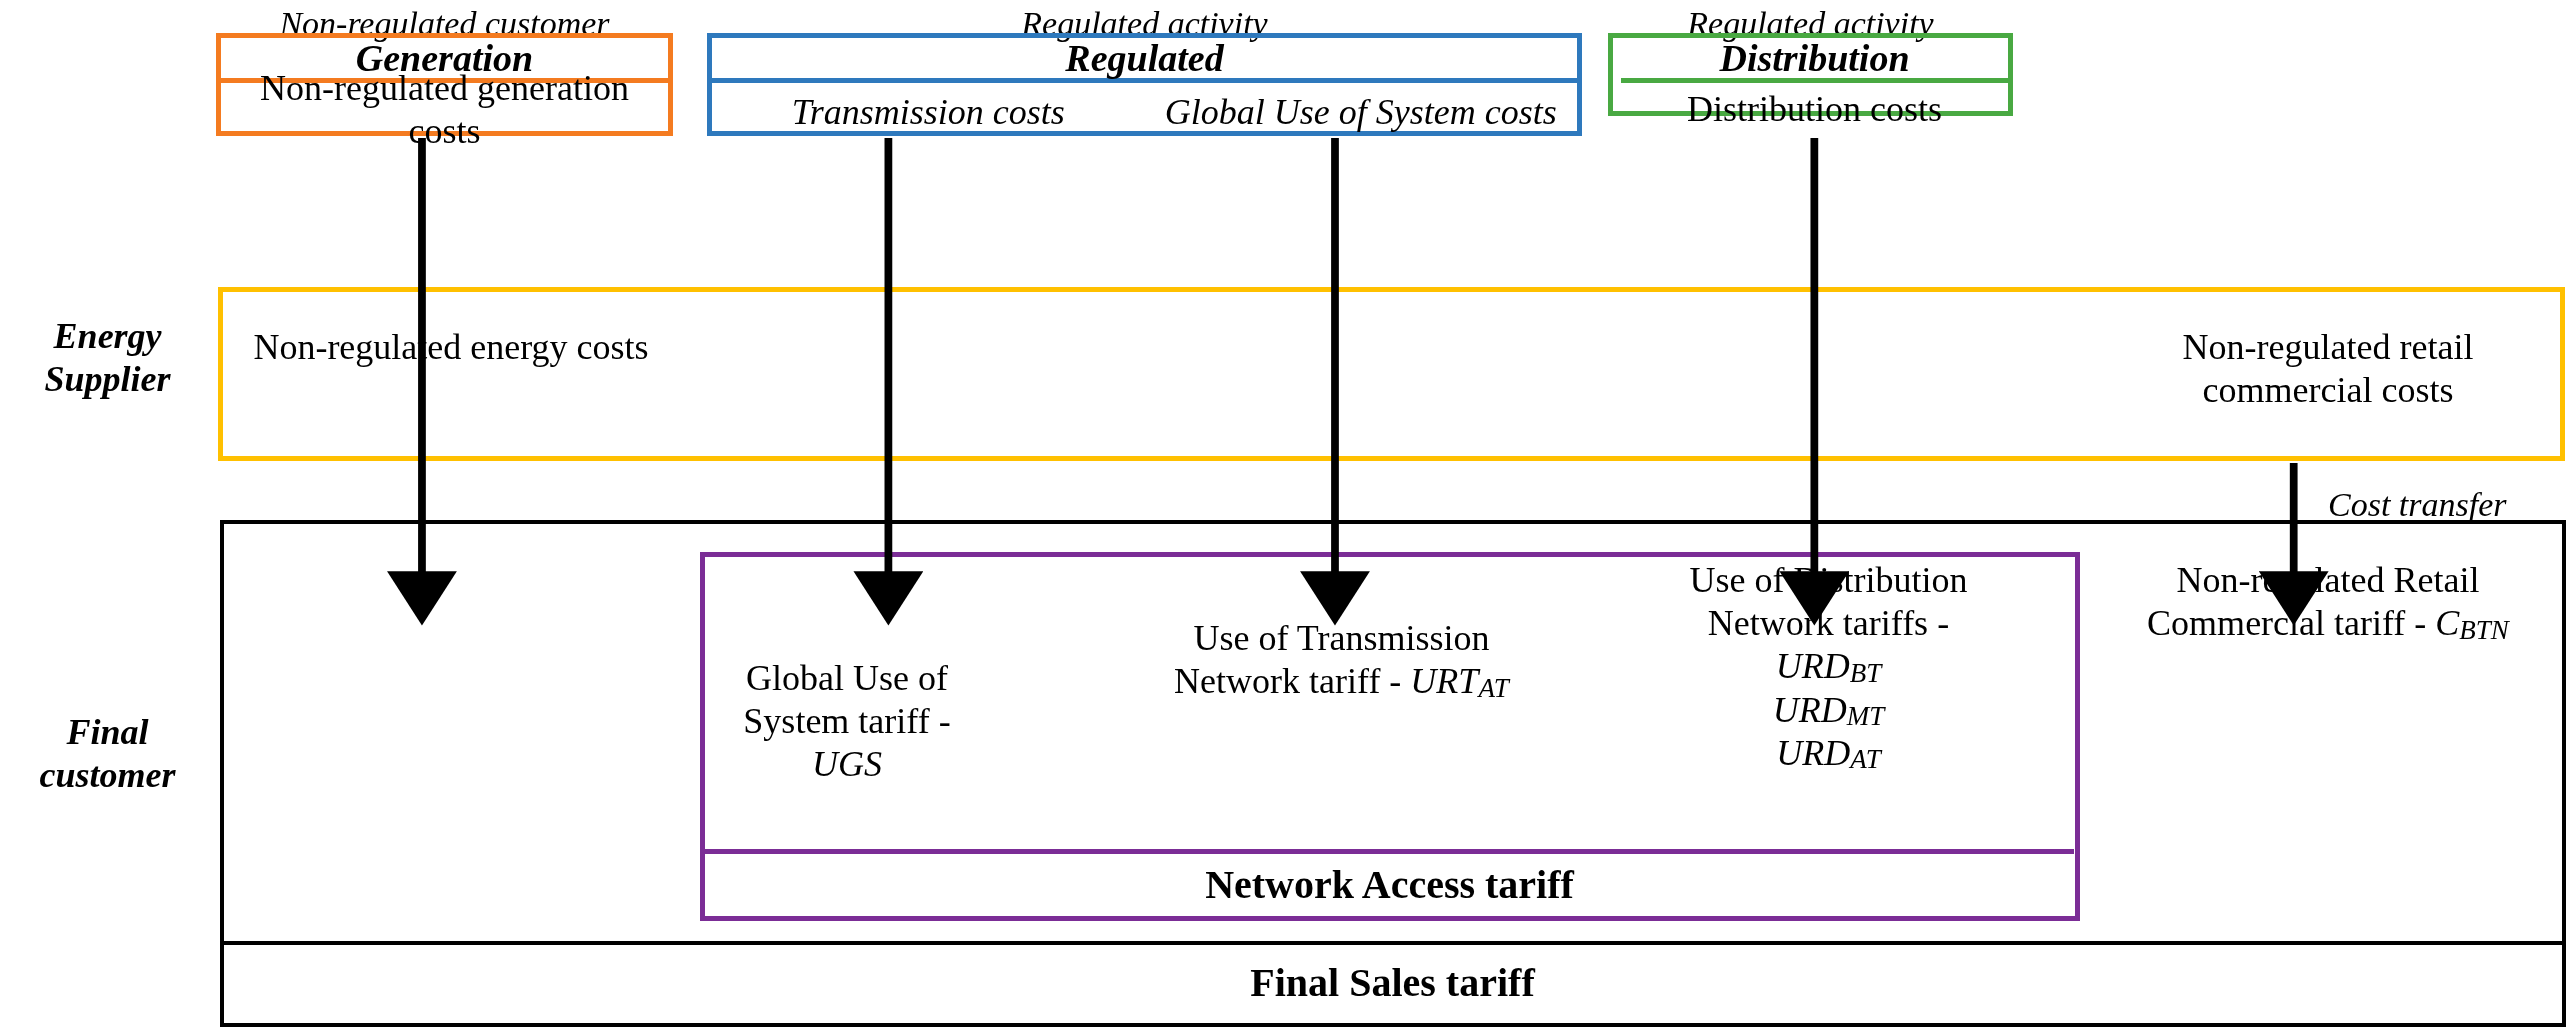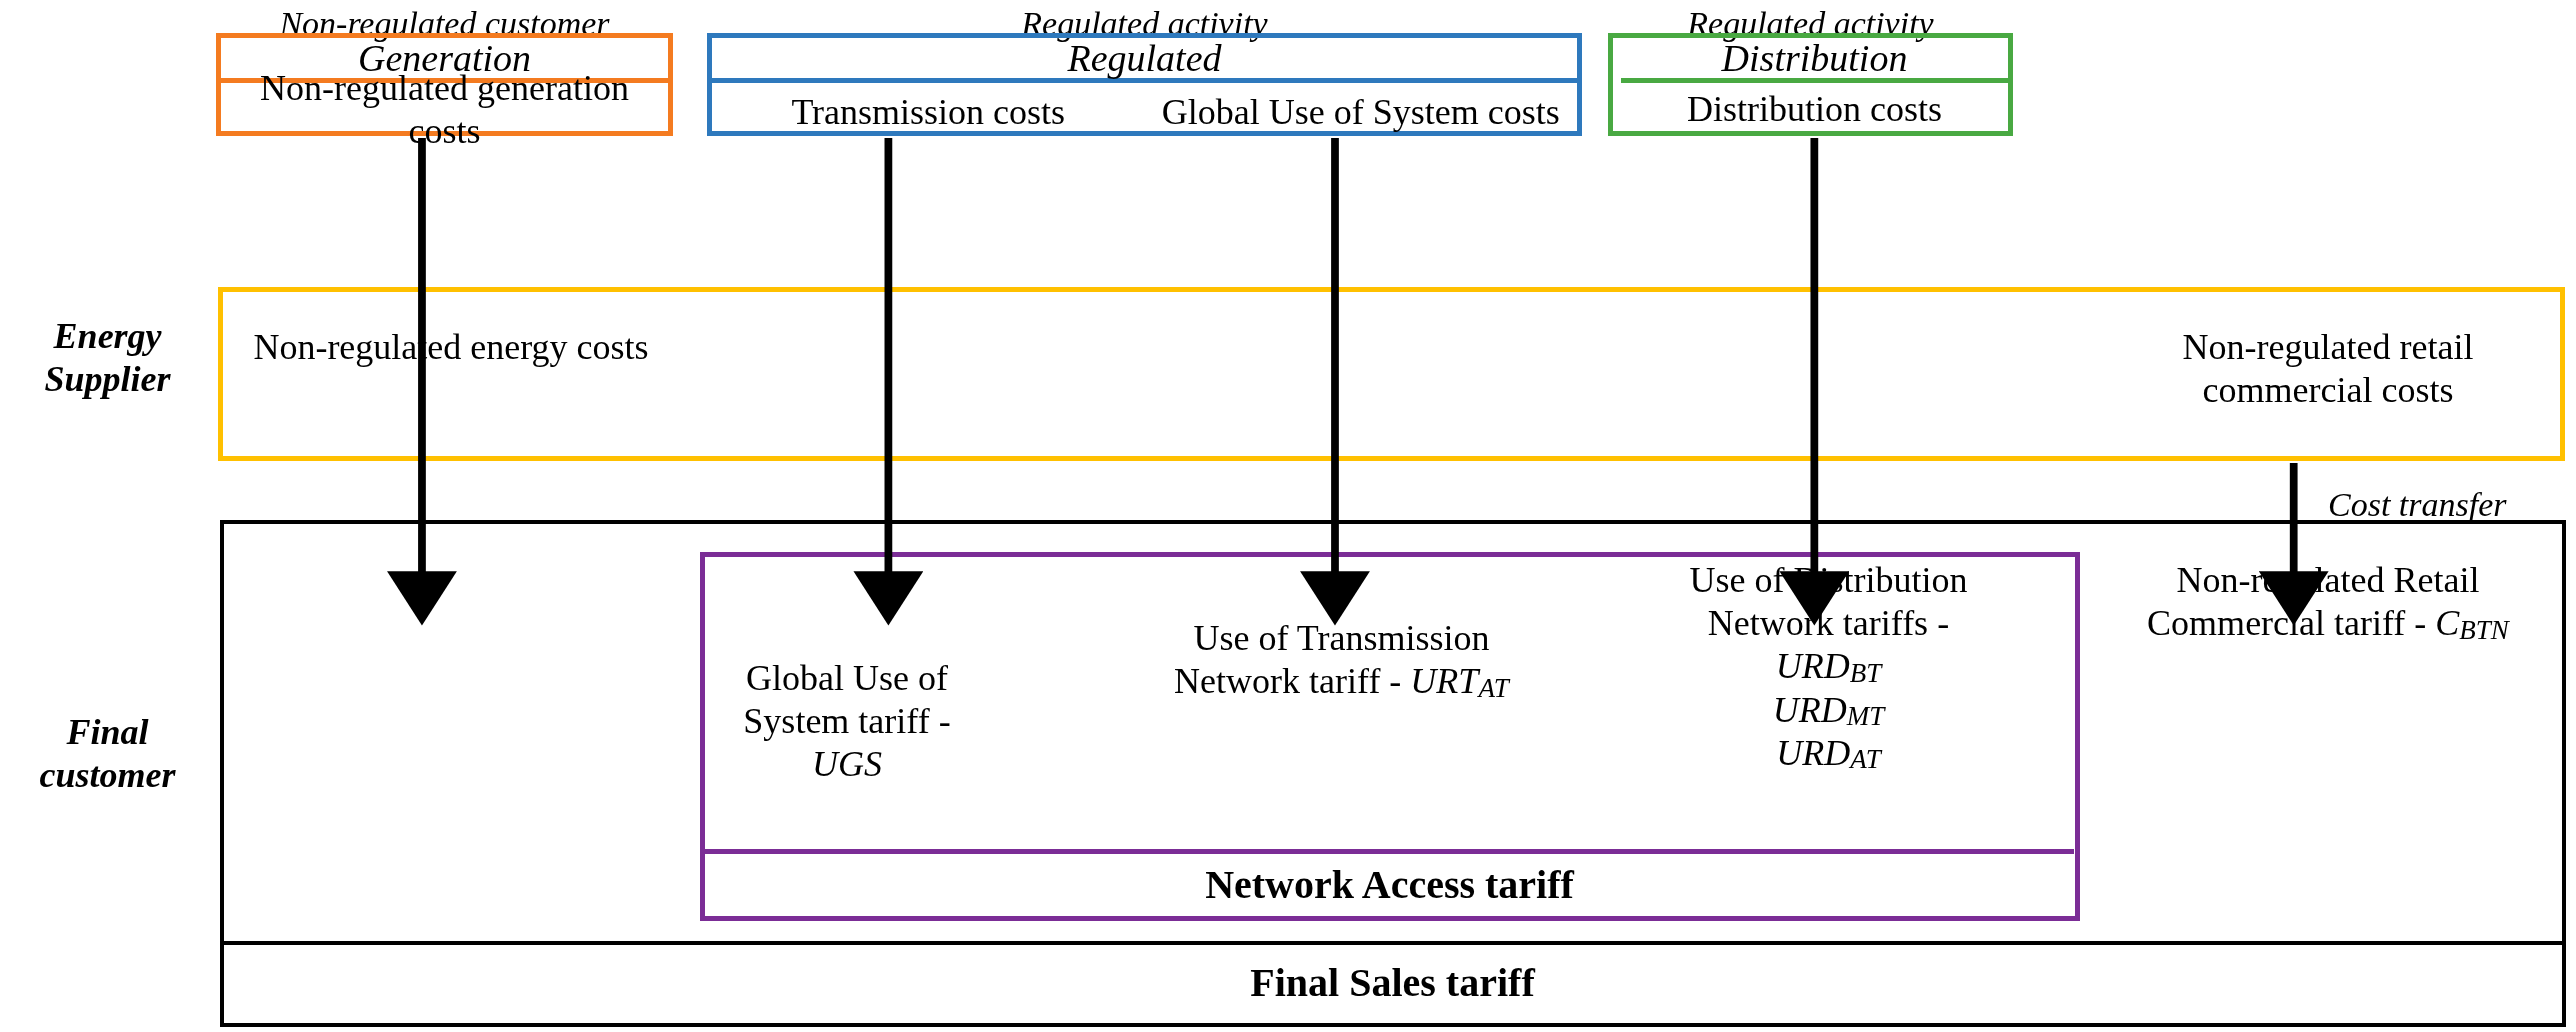--- a/index.html
+++ b/index.html
@@ -7,21 +7,21 @@
        font-family:"Liberation Serif","DejaVu Serif",serif;color:#000;overflow:hidden;}
   .stage{position:absolute;left:0;top:0;width:2576px;height:1032px;}
   .abs{position:absolute;box-sizing:border-box;}
 
   
   .cap{font-style:italic;font-size:34px;text-align:center;white-space:nowrap;line-height:1;}
 
   
   .actbox{border-style:solid;border-width:5.2px;background:transparent;}
   .acthead{display:flex;align-items:center;justify-content:center;
-           font-weight:normal;font-style:italic;font-size:38px;box-sizing:border-box;}
+           font-weight:bold;font-style:italic;font-size:38px;box-sizing:border-box;}
   .actbody{display:flex;box-sizing:border-box;}
   .actcell{flex:1;display:flex;align-items:center;justify-content:center;
            text-align:center;font-size:36px;line-height:1.18;padding:0 8.6px;box-sizing:border-box;}
 
   .orange{border-color:#F47B20;}
   .orange .acthead{border-bottom:5.2px solid #F47B20;}
   .blue{border-color:#2E79BD;}
   .blue .acthead{border-bottom:5.2px solid #2E79BD;}
   .green{border-color:#49A942;}
   .green .acthead{border-bottom:5.2px solid #49A942;}
@@ -58,27 +58,27 @@
 
   <div class="abs actbox orange" style="left:216px;top:33px;width:457px;height:103px;">
     <div class="acthead" style="height:45px;">Generation</div>
     <div class="actbody" style="height:53px;border-radius:24px;">
       <div class="actcell">Non-regulated generation costs</div>
     </div>
   </div>
 
   <div class="abs actbox blue" style="left:707px;top:33px;width:875px;height:103px;">
     <div class="acthead" style="height:45px;">Regulated</div>
-    <div class="actbody" style="height:59px;">
+    <div class="actbody" style="height:59px;font-style:italic;">
       <div class="actcell">Transmission costs</div>
       <div class="actcell">Global Use of System costs</div>
     </div>
   </div>
 
-  <div class="abs actbox green" style="left:1608px;top:33px;width:405px;height:103px;padding-left:8px;">
+  <div class="abs actbox green" style="left:1608px;top:33px;width:405px;height:83px;padding-left:8px;">
     <div class="acthead" style="height:45px;">Distribution</div>
     <div class="actbody" style="height:53px;">
       <div class="actcell">Distribution costs</div>
     </div>
   </div>
 
   <div class="abs rowlabel" style="left:8.6px;top:315px;width:198px;">
     <div>Energy</div>
     <div>Supplier</div>
   </div>

